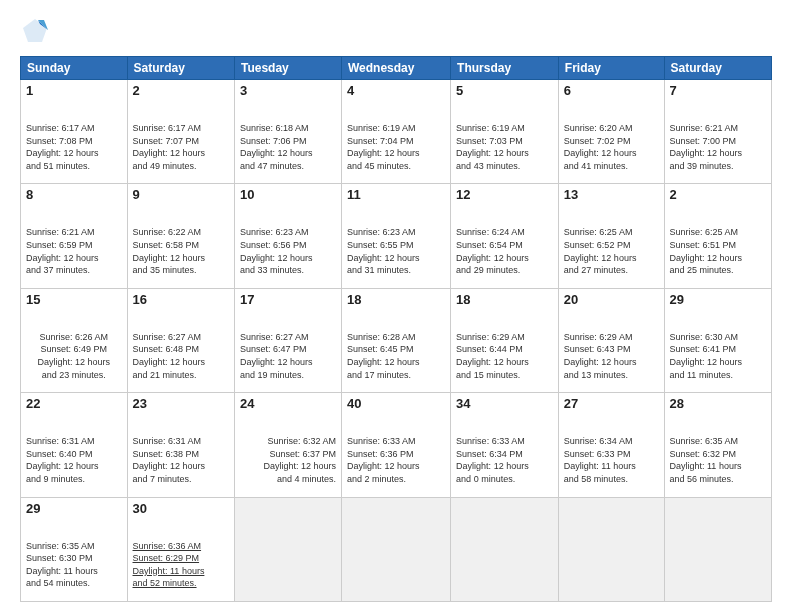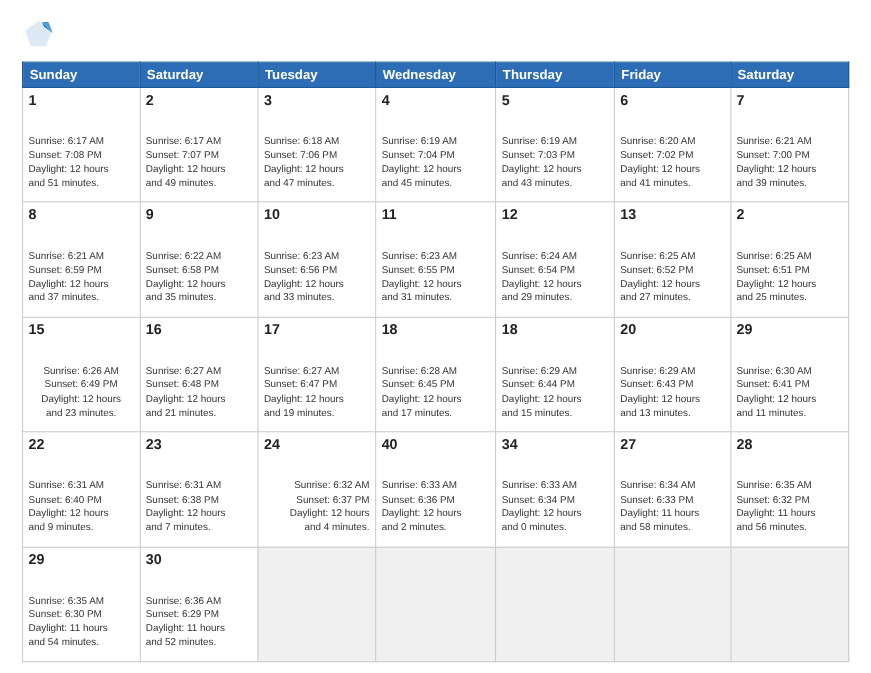--- a/index.html
+++ b/index.html
@@ -342,21 +342,21 @@
         <tr>
           <td>
             <span class="day-num">29</span>
             <div class="day-info" style="white-space: pre-line;">Sunrise: 6:35 AM
 Sunset: 6:30 PM
 Daylight: 11 hours
 and 54 minutes.</div>
           </td>
           <td>
             <span class="day-num">30</span>
-            <div class="day-info" style="white-space: pre-line;">Sunrise: 6:36 AM
+            <div class="day-info" style="white-space: pre-line; text-decoration: underline;">Sunrise: 6:36 AM
 Sunset: 6:29 PM
 Daylight: 11 hours
 and 52 minutes.</div>
           </td>
           <td class="empty"></td>
           <td class="empty"></td>
           <td class="empty"></td>
           <td class="empty"></td>
           <td class="empty"></td>
         </tr>

